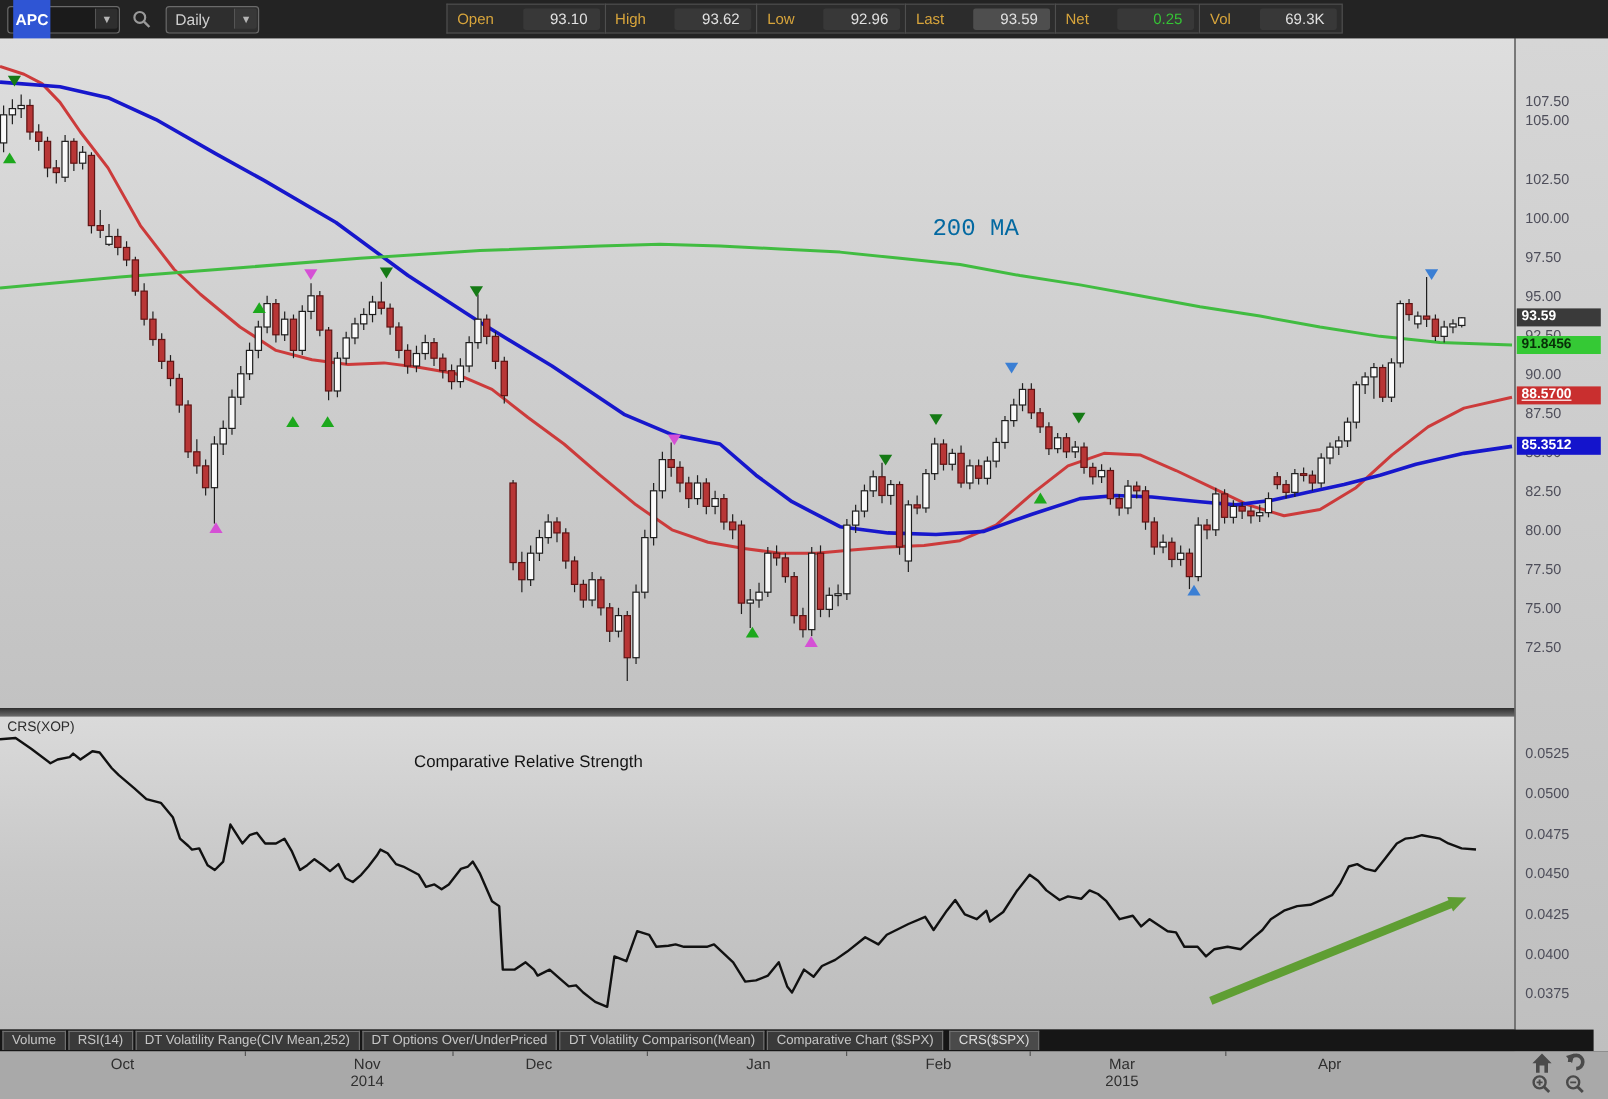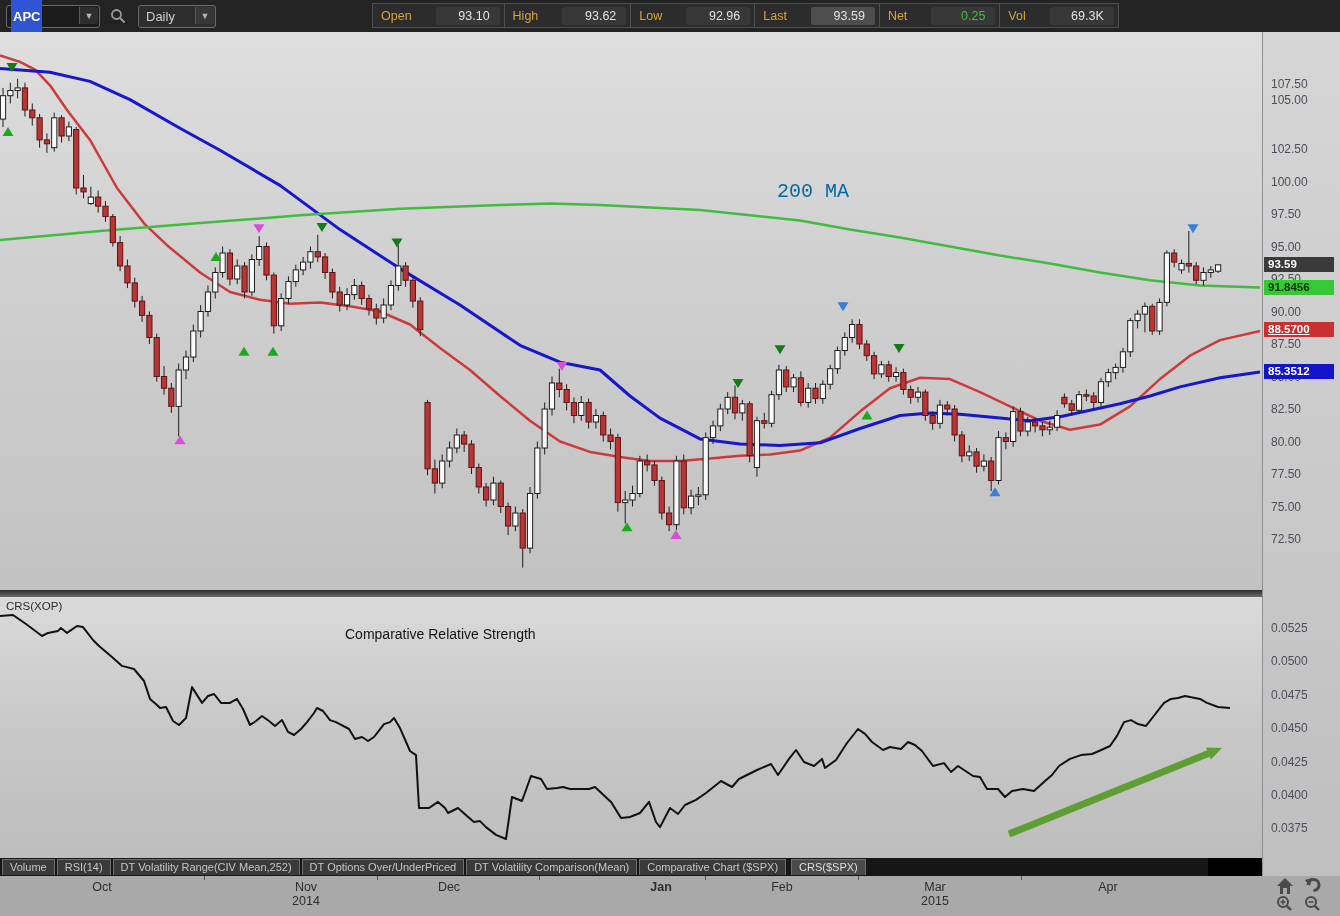--- a/index.html
+++ b/index.html
@@ -37,21 +37,21 @@
             background:linear-gradient(180deg,#dadada 0%,#c8c8c8 50%,#bdbdbd 100%);}
   .right-axis{position:absolute;left:1262px;top:32px;width:78px;height:844px;
               background:linear-gradient(180deg,#d6d6d6,#bfbfbf);border-left:1px solid #8f8f8f;}
   .ptick,.ctick{position:absolute;left:8px;color:#4e4e5a;font-size:12px;white-space:nowrap;}
   .tag{position:absolute;left:1px;height:15px;line-height:15px;font-size:11.5px;font-weight:bold;
        padding:0 4px;min-width:62px;}
   .pane-label{position:absolute;left:6px;top:600px;font-size:11.5px;color:#2c2c2c;}
   .annotation{position:absolute;left:345px;top:622px;font-size:14px;color:#141414;line-height:25px;}
   .ma-label{position:absolute;left:777px;top:180px;font-size:20px;color:#0369a1;font-family:Liberation Mono, monospace;}
   
-  .tabbar{position:absolute;left:0;top:858px;width:1208px;height:18px;background:#161616;display:flex;align-items:flex-start;}
+  .tabbar{position:absolute;left:0;top:858px;width:1328px;height:18px;background:#161616;display:flex;align-items:flex-start;}
   .tab{margin-left:2px;margin-top:1px;height:15px;line-height:15px;padding:0 7px;font-size:11px;color:#c6c6c6;
        background:#3a3a3a;border:1px solid #6f6f6f;border-bottom:none;white-space:nowrap;}
   .tab.active{background:#4a4a4a;color:#dedede;margin-left:5px;}
   
   .datestrip{position:absolute;left:0;top:876px;width:1340px;height:56px;background:#a9a9a9;}
   .month{position:absolute;top:4px;transform:translateX(-50%);font-size:12.5px;color:#2e2e2e;}
   .year{position:absolute;top:18px;transform:translateX(-50%);font-size:12.5px;color:#2e2e2e;}
   .mtick{position:absolute;top:0;width:1px;height:4px;background:#555;}
   .nav-icons{position:absolute;left:1274px;top:875px;width:60px;height:40px;color:#4a4a4a;}
   .nav-icons svg{position:absolute;}
@@ -855,21 +855,21 @@
 <div class="datestrip" id="datestrip">
     <div class="mtick" style="left: 204px;"></div>
     <div class="mtick" style="left: 377px;"></div>
     <div class="mtick" style="left: 539px;"></div>
     <div class="mtick" style="left: 705px;"></div>
     <div class="mtick" style="left: 858px;"></div>
     <div class="mtick" style="left: 1021px;"></div>
     <div class="month" style="left: 102px;">Oct</div>
     <div class="month" style="left: 306px;">Nov</div>
     <div class="month" style="left: 449px;">Dec</div>
-    <div class="month" style="left: 661px; font-weight: bold;">Jan</div>
+    <div class="month" style="left: 632px;">Jan</div>
     <div class="month" style="left: 782px;">Feb</div>
     <div class="month" style="left: 935px;">Mar</div>
     <div class="month" style="left: 1108px;">Apr</div>
     <div class="year" style="left: 306px;">2014</div>
     <div class="year" style="left: 935px;">2015</div>
   </div>
 
 <div class="nav-icons">
   <svg style="left:2px;top:2px" width="18" height="18" viewBox="0 0 18 18">
     <path d="M9 1 L17 9 L14 9 L14 17 L11 17 L11 11 L7 11 L7 17 L4 17 L4 9 L1 9 Z" fill="#4a4a4a"></path>

